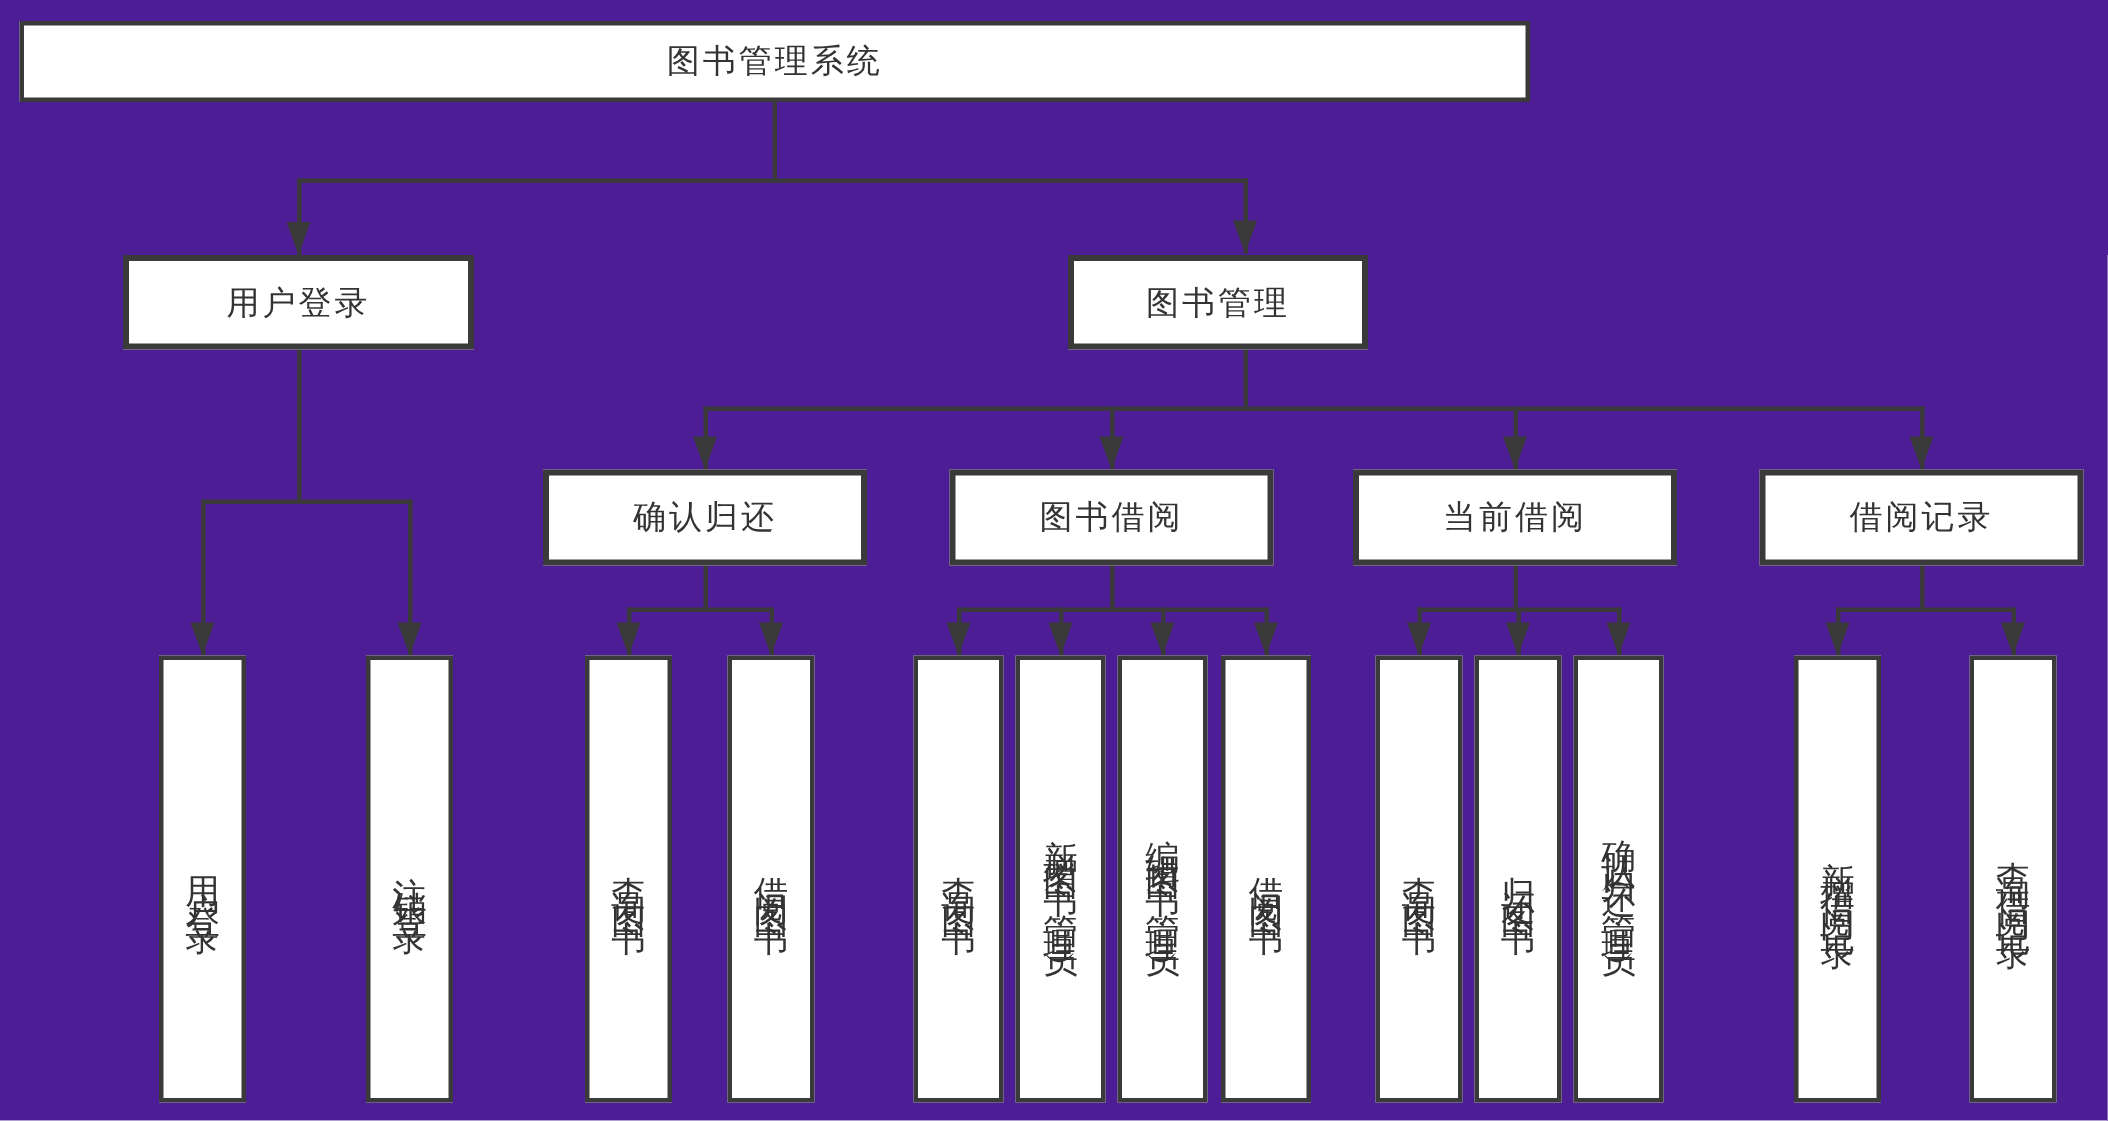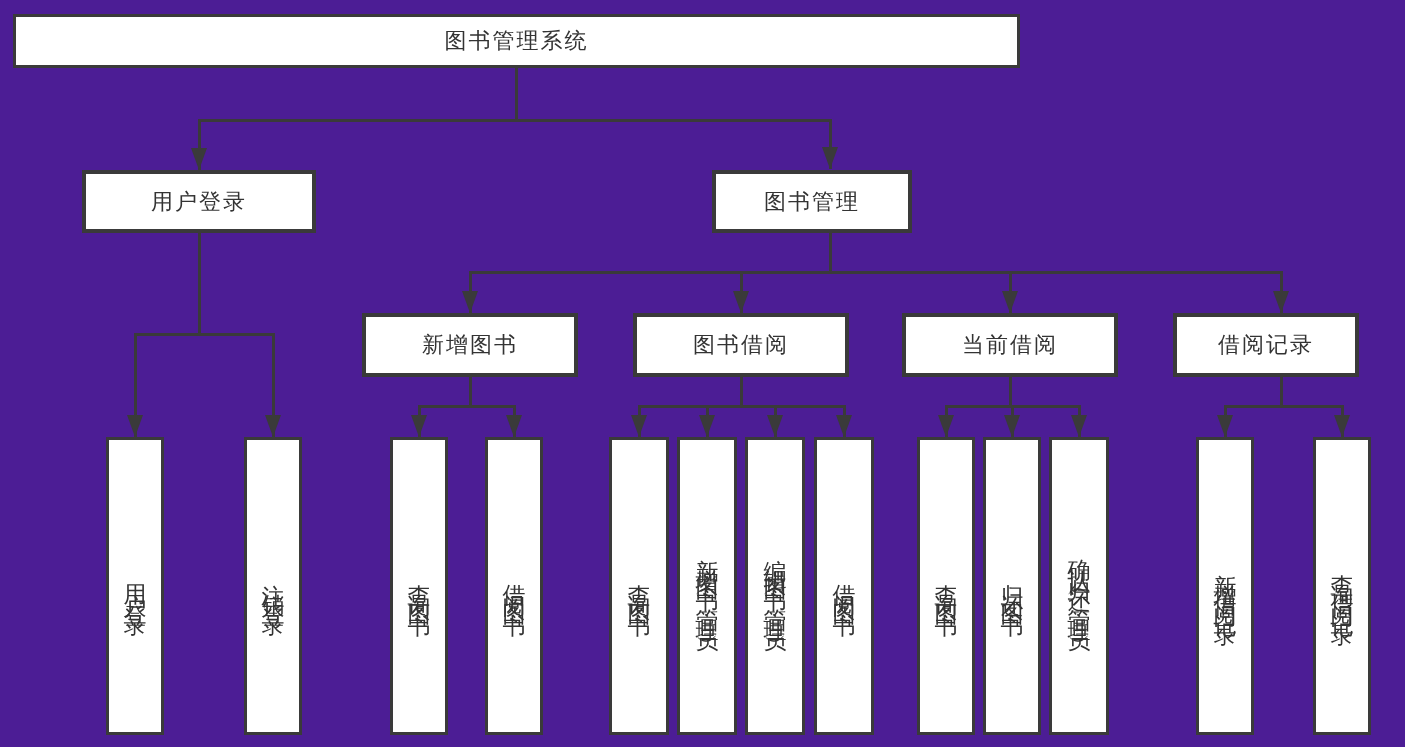--- a/index.html
+++ b/index.html
@@ -81,24 +81,24 @@
   <div class="hl" style="left:469px; top:271px; width:814px;"></div>
   <div class="vl" style="left:469px;  top:271px; height:42px;"></div>
   <div class="arr" style="left:462px;  top:291px;"></div>
   <div class="vl" style="left:740px;  top:271px; height:42px;"></div>
   <div class="arr" style="left:733px;  top:291px;"></div>
   <div class="vl" style="left:1009px; top:271px; height:42px;"></div>
   <div class="arr" style="left:1002px; top:291px;"></div>
   <div class="vl" style="left:1280px; top:271px; height:42px;"></div>
   <div class="arr" style="left:1273px; top:291px;"></div>
 
-  <div class="box b4" style="left:362px;  top:313px; width:216px; height:64px;">新增图书</div>
+  <div class="box b4" style="left:362px;  top:313px; width:216px; height:64px;">确认归还</div>
   <div class="box b4" style="left:633px;  top:313px; width:216px; height:64px;">图书借阅</div>
   <div class="box b4" style="left:902px;  top:313px; width:216px; height:64px;">当前借阅</div>
-  <div class="box b4" style="left:1173px; top:313px; width:186px; height:64px;">借阅记录</div>
+  <div class="box b4" style="left:1173px; top:313px; width:216px; height:64px;">借阅记录</div>
 
   <div class="vl" style="left:469px; top:376px; height:31px;"></div>
   <div class="hl" style="left:418px; top:405px; width:98px;"></div>
   <div class="vl" style="left:418px; top:405px; height:32px;"></div>
   <div class="arr" style="left:411px; top:415px;"></div>
   <div class="vl" style="left:513px; top:405px; height:32px;"></div>
   <div class="arr" style="left:506px; top:415px;"></div>
 
   <div class="vl" style="left:740px; top:376px; height:31px;"></div>
   <div class="hl" style="left:638px; top:405px; width:208px;"></div>

